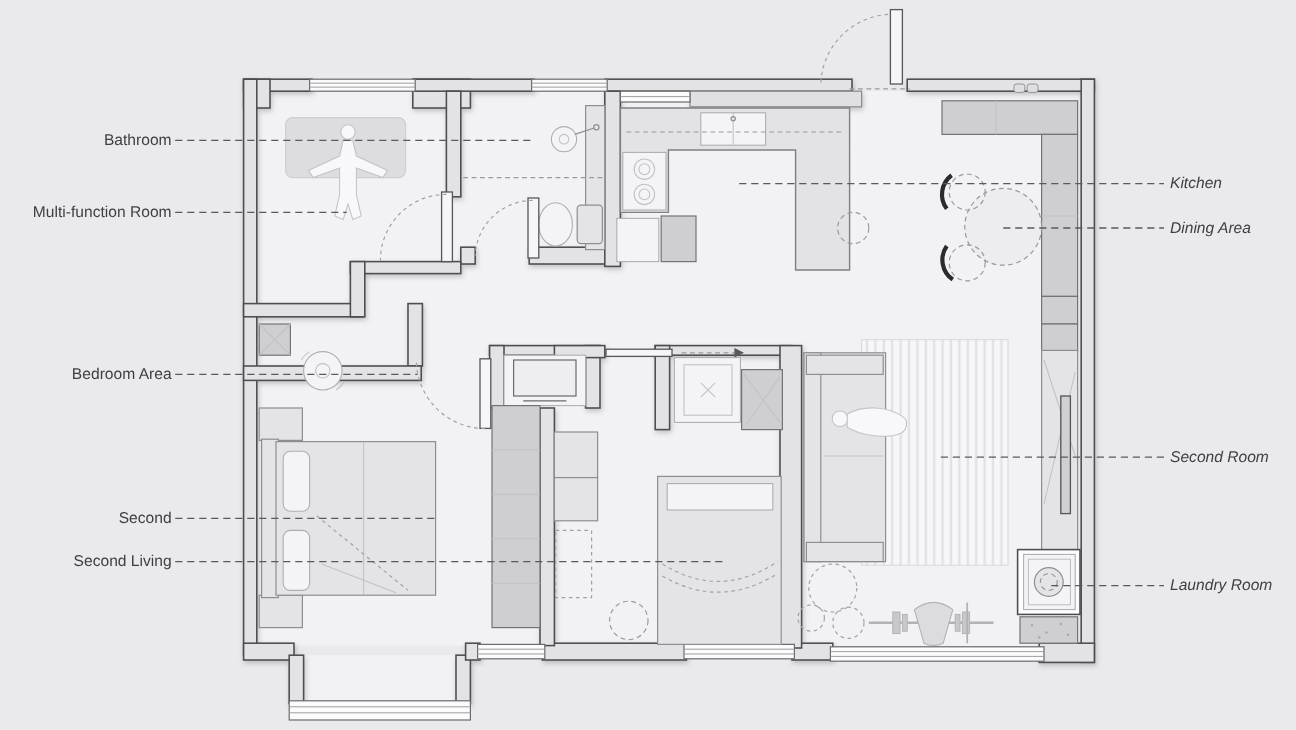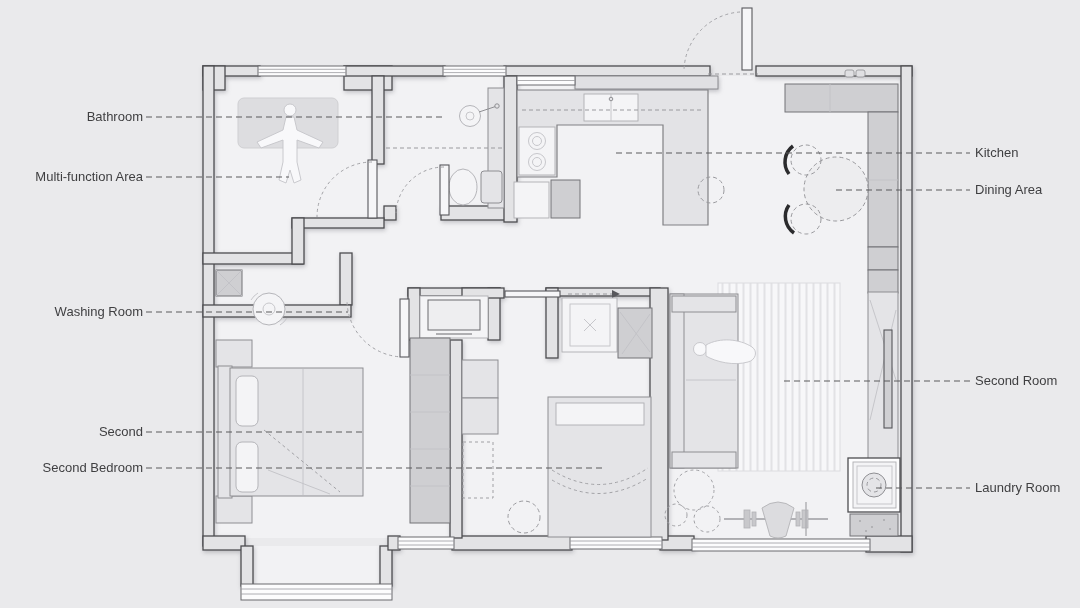--- a/index.html
+++ b/index.html
@@ -18,21 +18,21 @@
   .soft{fill:#f4f4f6;stroke:#aeaeb2;stroke-width:.9;}
   .cab{fill:var(--cabinet);stroke:#737377;stroke-width:1;}
   .dash{stroke:#9a9a9e;stroke-dasharray:4 3;fill:none;stroke-width:1;}
   .arc{stroke:#a2a2a6;stroke-dasharray:3 3;fill:none;stroke-width:1;}
   .leaf{fill:#f6f6f8;stroke:#58585c;stroke-width:1.1;}
   .thin{stroke:#c2c2c6;stroke-width:.9;fill:none;}
   .leader{stroke:var(--leader);stroke-width:1.1;stroke-dasharray:6 4;}
   .person{fill:#f8f8fa;stroke:#c4c4c8;stroke-width:.9;}
   .label{position:absolute;height:18px;line-height:18px;font-size:13px;color:var(--text);white-space:nowrap;}
   .label.l{left:0;width:143px;text-align:right;}
-  .label.r{left:975px;text-align:left;}
+  .label.r{left:975px;text-align:left;font-style:italic;}
 </style>
 </head>
 <body>
 
 <div class="canvas">
 <svg class="plansvg" width="1080" height="608" viewBox="0 0 1080 608">
   <defs>
     <pattern id="rug" width="7" height="10" patternUnits="userSpaceOnUse">
       <rect width="7" height="10" fill="#f7f7f9"></rect>
       <line x1="1.5" y1="0" x2="1.5" y2="10" stroke="#e2e2e5" stroke-width="2"></line>
@@ -333,21 +333,21 @@
     <line class="leader" x1="146" y1="432" x2="366" y2="432"></line>
     <line class="leader" x1="146" y1="468" x2="602" y2="468"></line>
     <line class="leader" x1="616" y1="153" x2="970" y2="153"></line>
     <line class="leader" x1="836" y1="190" x2="970" y2="190"></line>
     <line class="leader" x1="784" y1="381" x2="970" y2="381"></line>
     <line class="leader" x1="876" y1="488" x2="970" y2="488"></line>
   </g>
 </svg>
 
 <div class="label l" style="top:108px">Bathroom</div>
-<div class="label l" style="top:168px">Multi-function Area</div>
-<div class="label l" style="top:303px">Washing Room</div>
+<div class="label l" style="top:168px">Multi-function Room</div>
+<div class="label l" style="top:303px">Bedroom Area</div>
 <div class="label l" style="top:423px">Second</div>
-<div class="label l" style="top:459px">Second Bedroom</div>
+<div class="label l" style="top:459px">Second Living</div>
 <div class="label r" style="top:144px">Kitchen</div>
 <div class="label r" style="top:181px">Dining Area</div>
 <div class="label r" style="top:372px">Second Room</div>
 <div class="label r" style="top:479px">Laundry Room</div>
 </div>
 
 </body></html>

